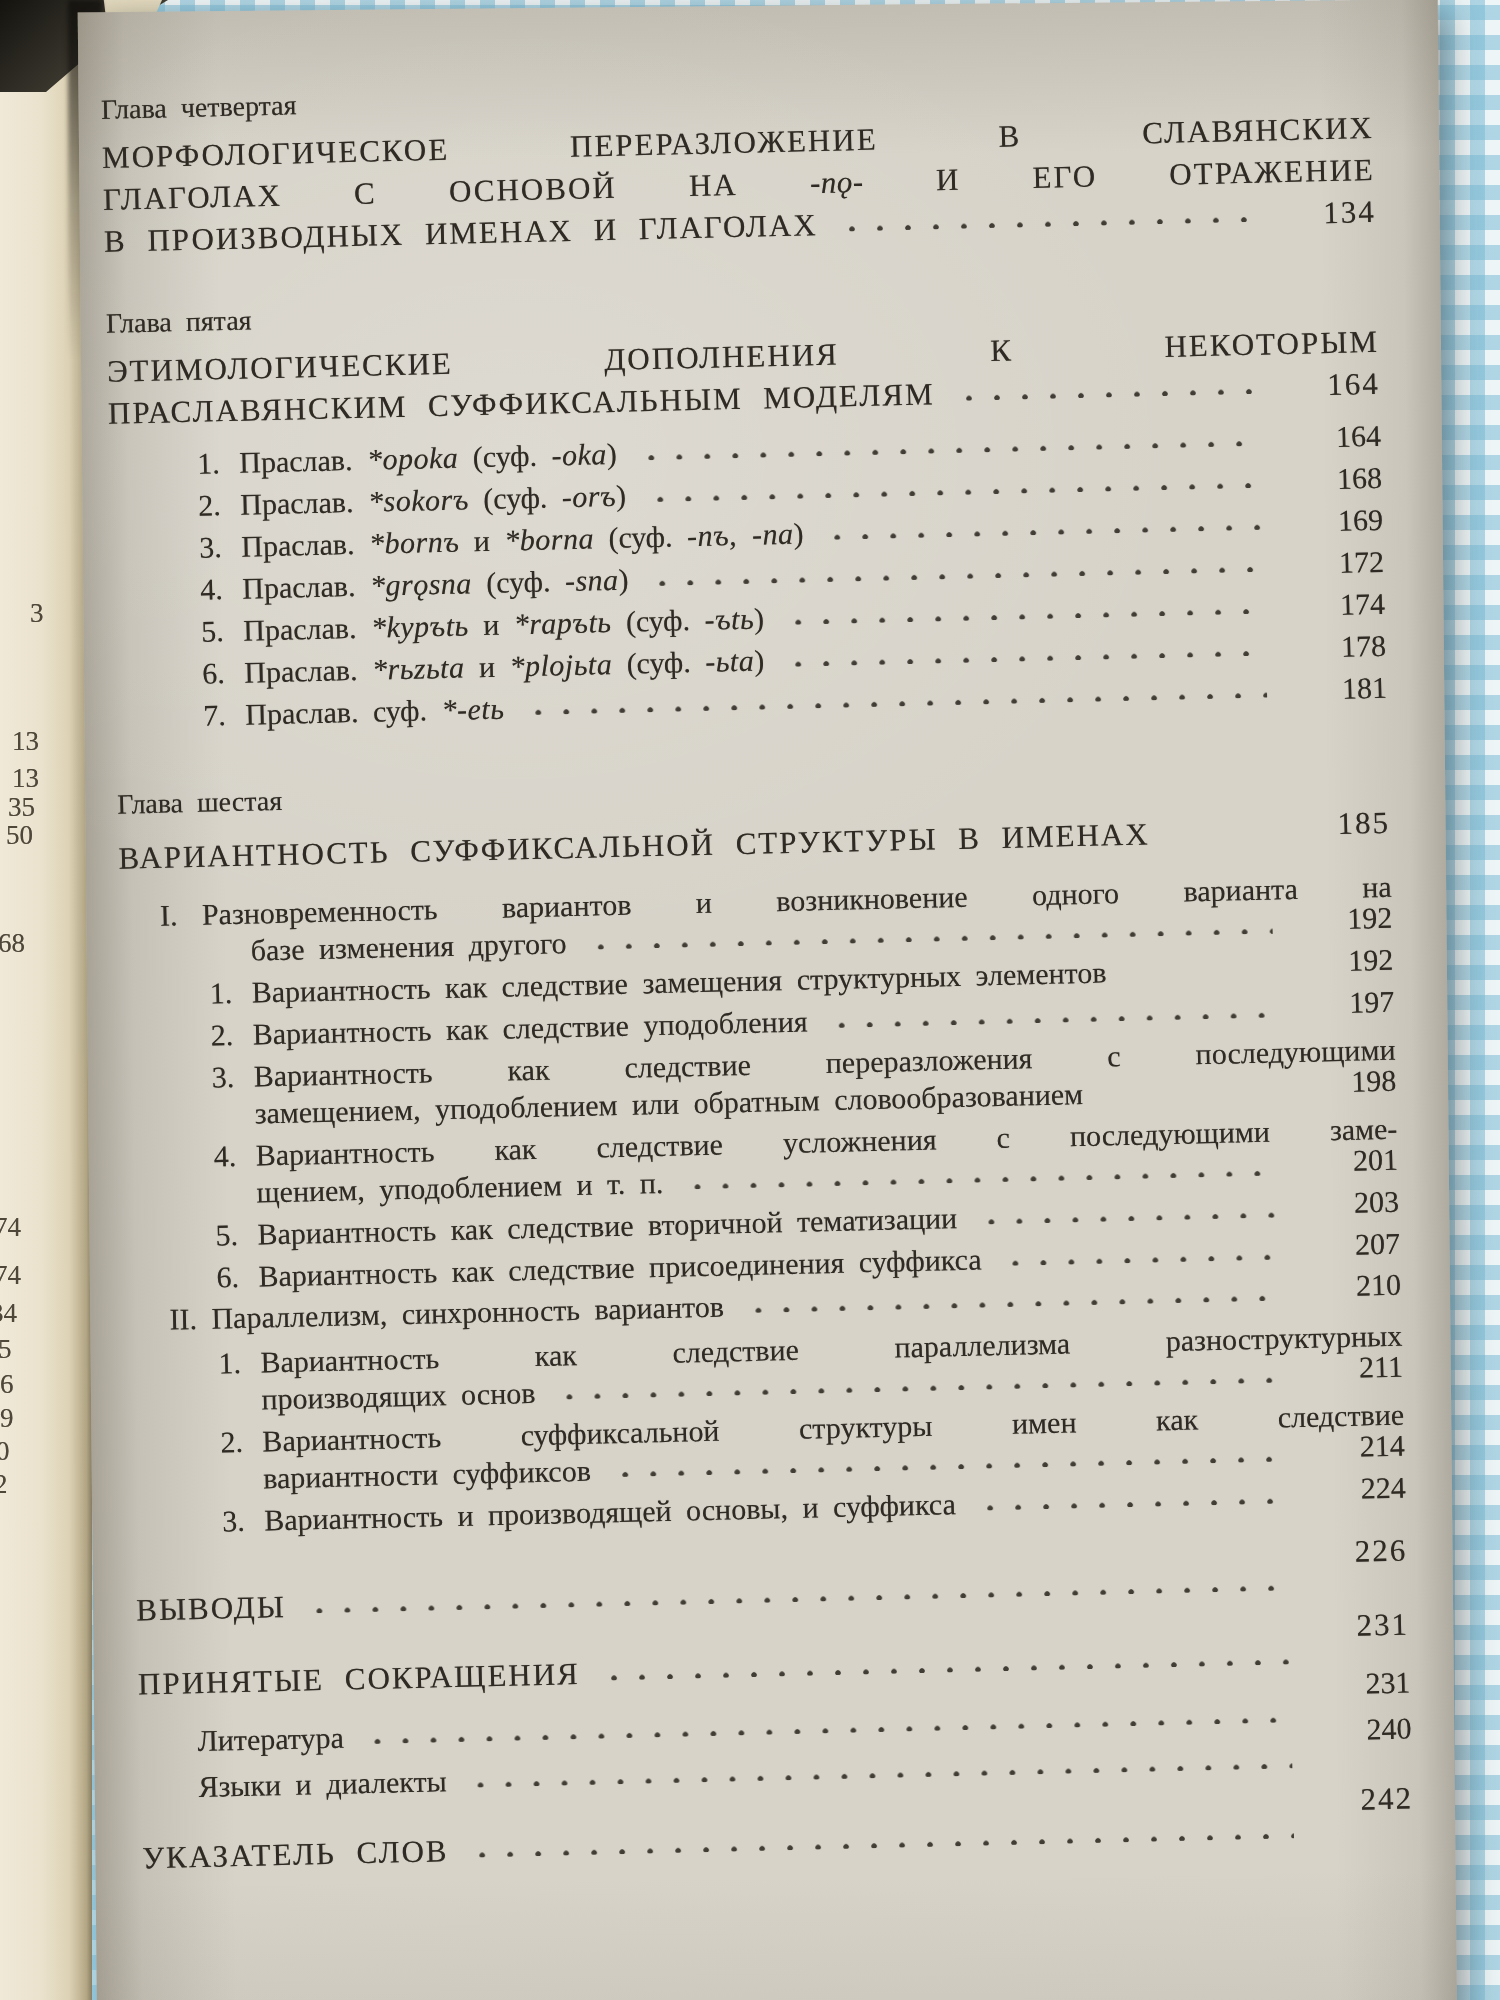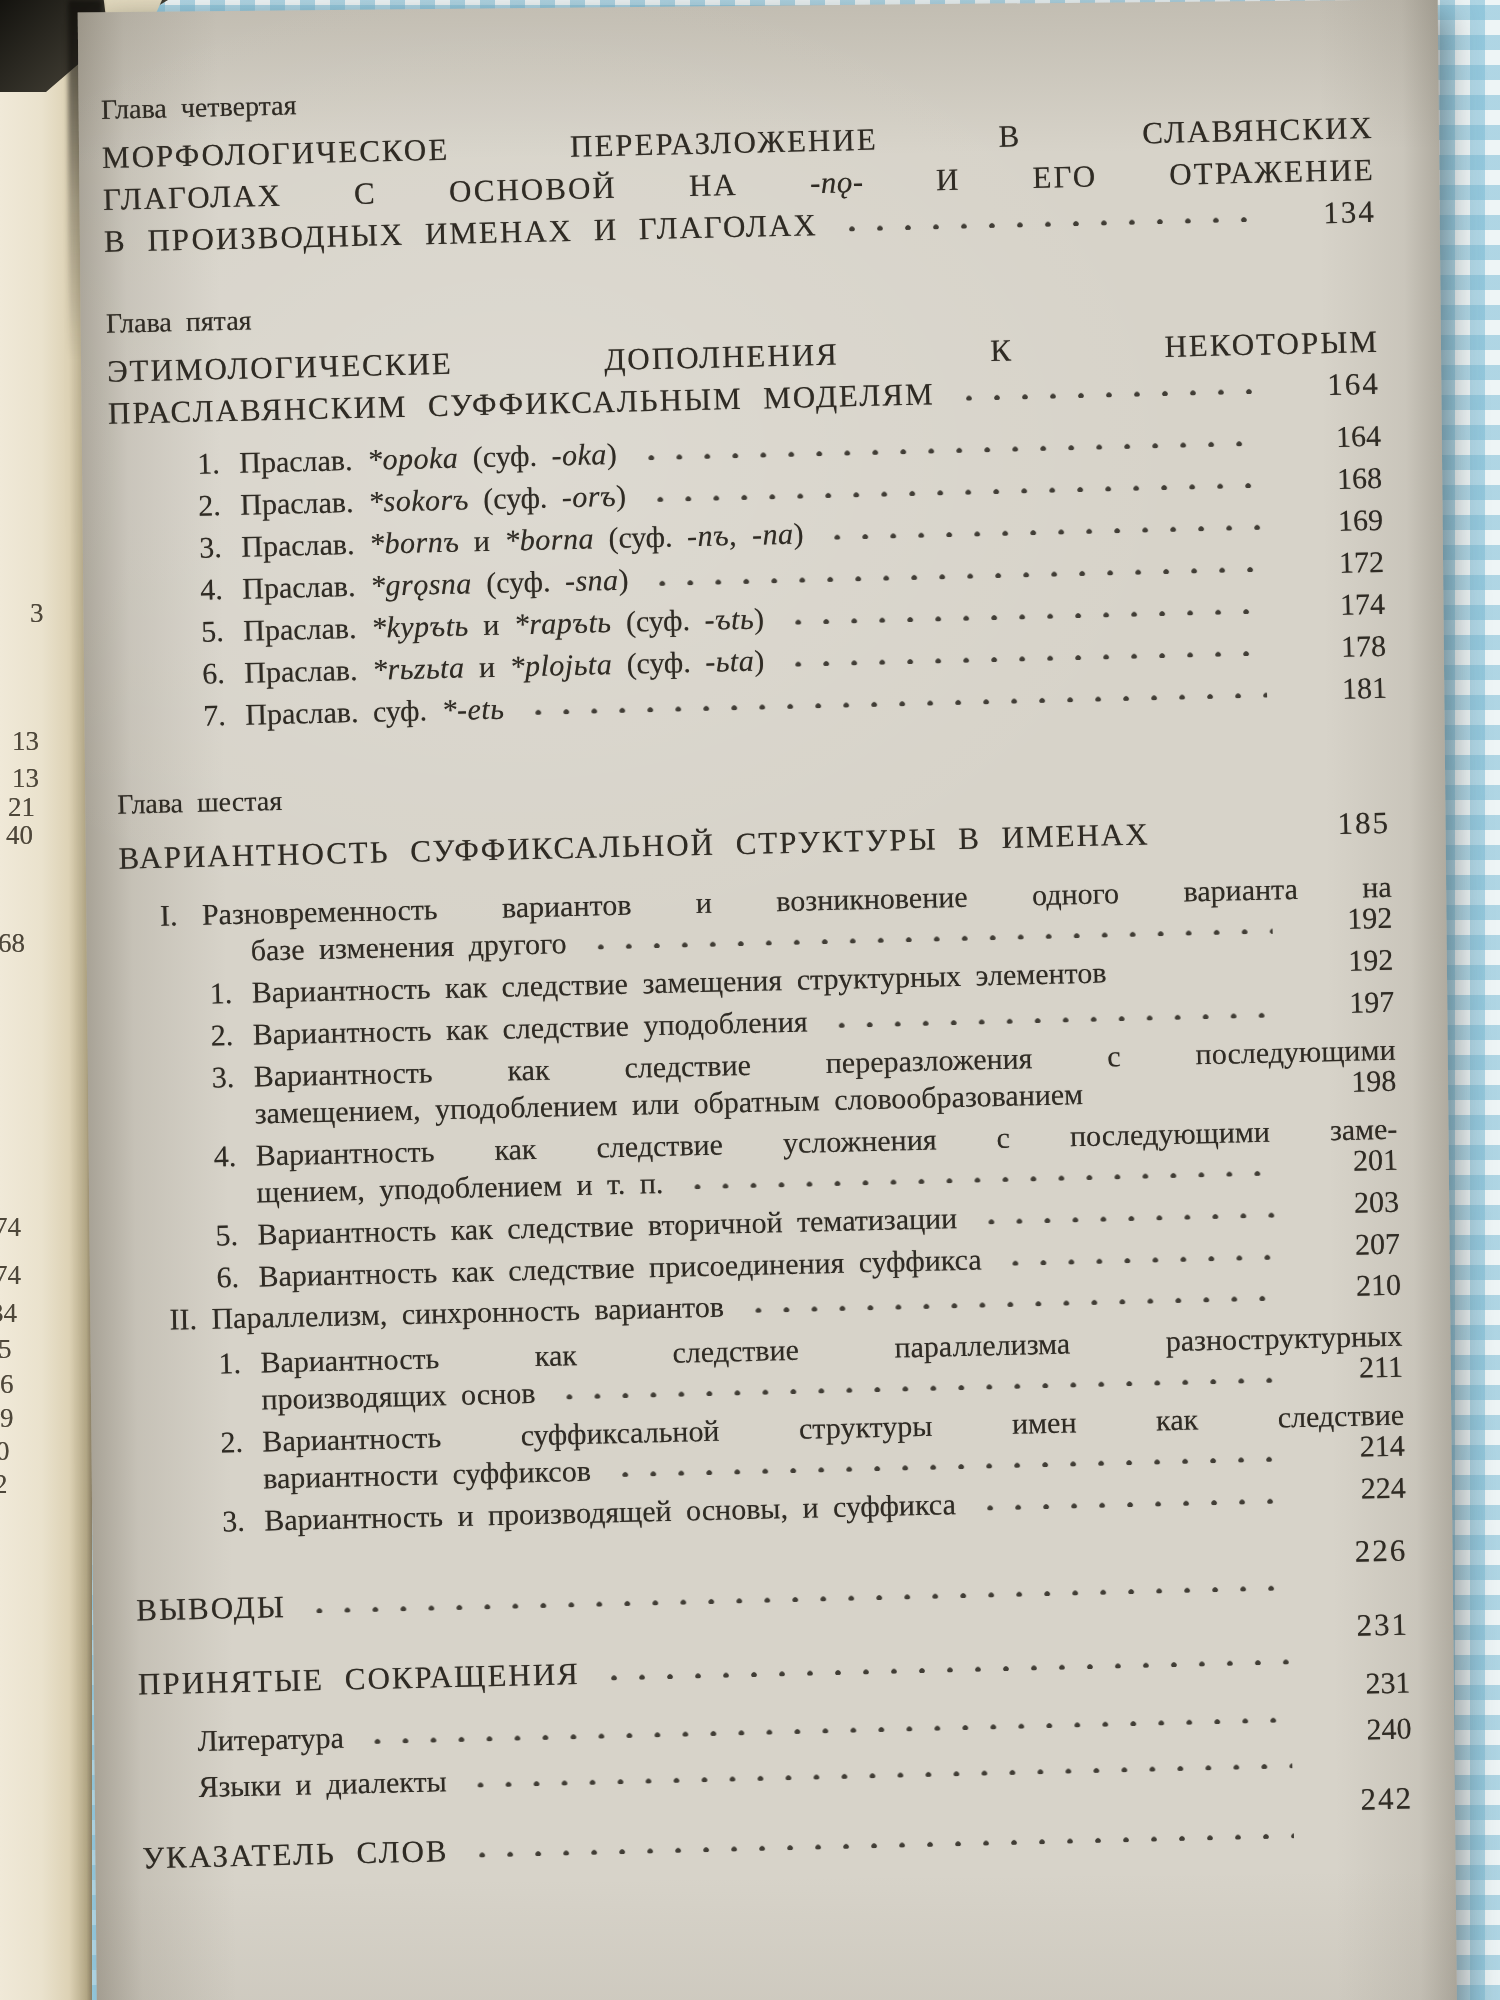--- a/index.html
+++ b/index.html
@@ -102,22 +102,22 @@
   .part-3 .pg{transform:translateY(-30px);}
   .it{font-style:italic;letter-spacing:.5px;}
 </style>
 </head>
 <body>
 
 <div class="facing-page">
     <span class="mnum" style="left: 30px; top: 572px;">3</span>
     <span class="mnum" style="left: 12px; top: 700px;">13</span>
     <span class="mnum" style="left: 12px; top: 737px;">13</span>
-    <span class="mnum" style="left: 8px; top: 766px;">21</span>
-    <span class="mnum" style="left: 6px; top: 794px;">40</span>
+    <span class="mnum" style="left: 8px; top: 766px;">35</span>
+    <span class="mnum" style="left: 6px; top: 794px;">50</span>
     <span class="mnum" style="left: -2px; top: 902px;">68</span>
     <span class="mnum" style="left: -6px; top: 1186px;">74</span>
     <span class="mnum" style="left: -6px; top: 1234px;">74</span>
     <span class="mnum" style="left: -10px; top: 1272px;">34</span>
     <span class="mnum" style="left: -2px; top: 1308px;">5</span>
     <span class="mnum" style="left: 0px; top: 1343px;">6</span>
     <span class="mnum" style="left: 0px; top: 1377px;">9</span>
     <span class="mnum" style="left: -4px; top: 1410px;">0</span>
     <span class="mnum" style="left: -6px; top: 1443px;">2</span>
   </div>

